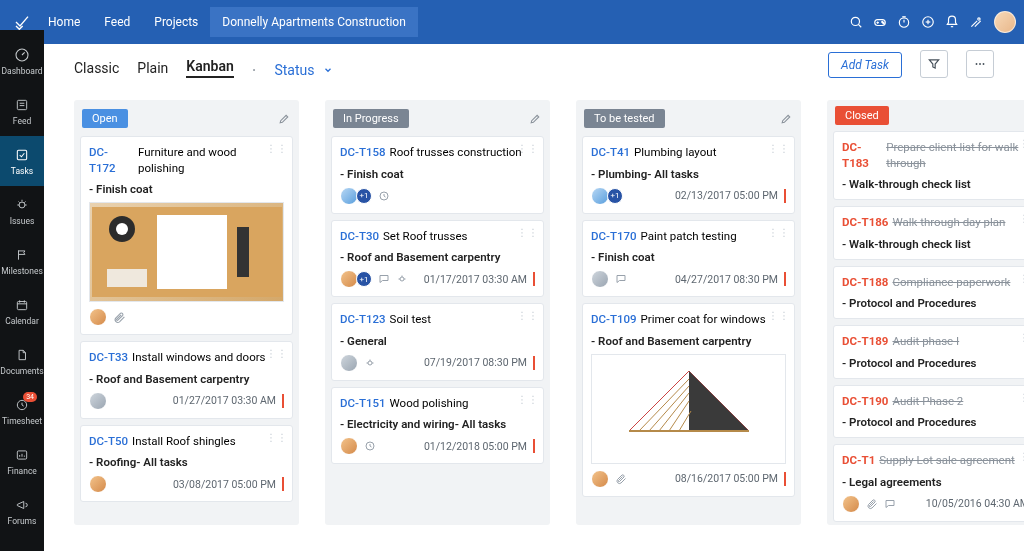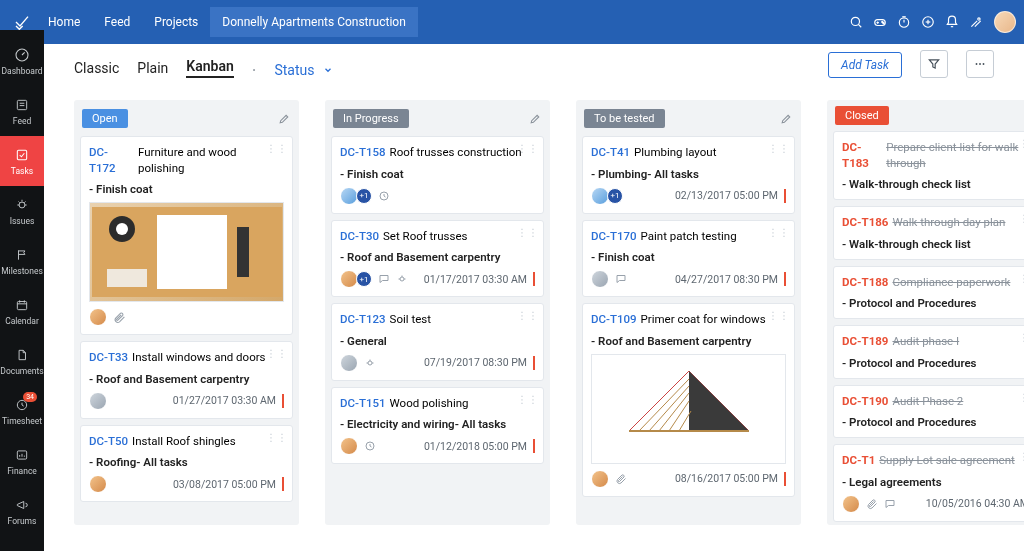--- a/index.html
+++ b/index.html
@@ -10,21 +10,21 @@
 .top-header .logo { width: 28px; display:flex; align-items:center; justify-content:center; }
 .top-header .nav-tab { padding: 0 12px; height: 30px; display:flex; align-items:center; cursor:pointer; }
 .top-header .nav-tab.active { background: #3a73c4; }
 .top-header .spacer { flex: 1; }
 .top-header .hicon { width: 24px; height: 30px; display:flex; align-items:center; justify-content:center; cursor:pointer; }
 .top-header .avatar { width: 22px; height: 22px; border-radius: 50%; background: linear-gradient(135deg,#f7d9b8,#e8b78a); margin-left:6px; border:1px solid rgba(255,255,255,.6); }
 
 
 .sidebar { position: absolute; left:0; top:30px; bottom:0; width: 44px; background: #111315; color:#b9bdc1; display:flex; flex-direction:column; padding-top:6px; }
 .sidebar .sitem { height: 50px; display:flex; flex-direction:column; align-items:center; justify-content:center; gap:2px; font-size: 8.5px; cursor:pointer; color:#c6cacd; }
-.sidebar .sitem.active { background:#ef4444; color:#fff; }
+.sidebar .sitem.active { background:#0c4a6e; color:#fff; }
 .sidebar .sitem .sicon { height:18px; display:flex; align-items:center; justify-content:center; }
 .sidebar .badge { position:relative; }
 .sidebar .badge::after { content:"34"; position:absolute; top:-4px; right:-8px; background:#e94f35; color:#fff; font-size:7px; padding:0 3px; border-radius:6px; line-height:10px; }
 
 
 .sub-header { position:absolute; left:52px; right:8px; top:30px; height:48px; display:flex; align-items:flex-end; padding:0 22px; gap:18px; font-size:14px; color:#222; }
 .sub-header .view-tab { cursor:pointer; padding-bottom:2px; }
 .sub-header .view-tab.active { font-weight:600; border-bottom:2px solid #222; }
 .sub-header .dot { color:#9aa1a9; font-size:18px; line-height:14px; }
 .sub-header .status-dd { color:#2a6fd6; cursor:pointer; display:flex; align-items:center; gap:8px; }

